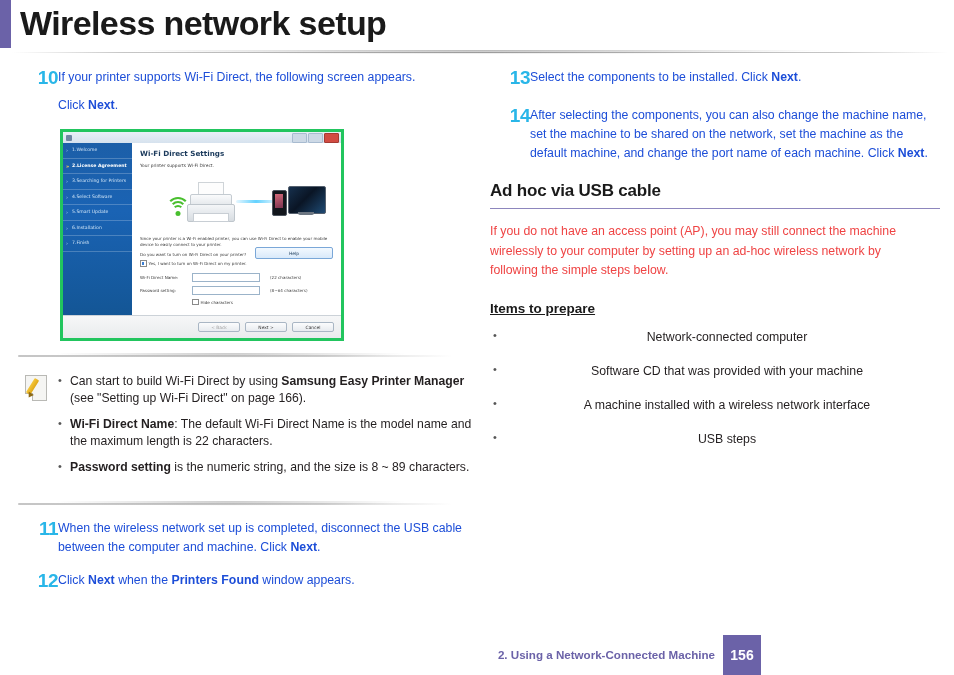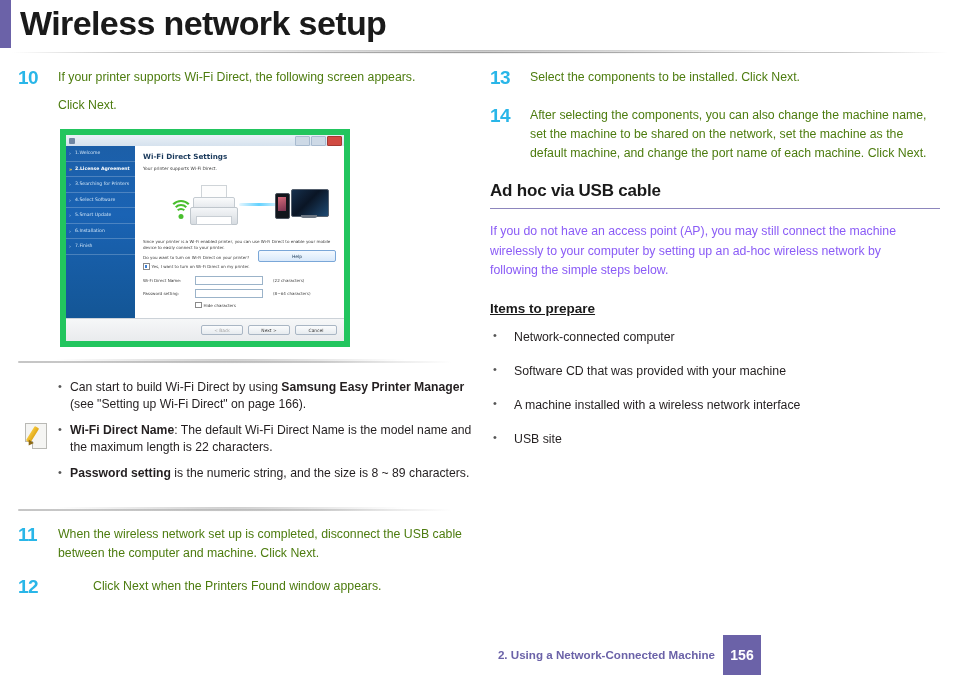--- a/index.html
+++ b/index.html
@@ -32,30 +32,31 @@
   .col-left{position:absolute;left:18px;top:68px;width:462px;}
   .col-right{position:absolute;left:490px;top:68px;width:450px;}
 
   
   .step{position:relative;display:flex;margin-bottom:14px;}
   .step-num{
     flex:0 0 40px;width:40px;
     font-size:19px;font-weight:bold;color:#29b6e8;
     line-height:20px;letter-spacing:-0.5px;
     padding-top:0px;
-  }
-  .step-body{flex:1;font-size:12.3px;line-height:19px;color:#4d7c0f;}
-  .step-body b{font-weight:normal;}
+    text-align:right;
+  }
+  .step-body{flex:1;font-size:12.3px;line-height:19px;color:#1d4ed8;}
+  .step-body b{font-weight:bold;}
   .step-line2{display:block;margin-top:9px;}
 
   
   .shot-wrap{position:relative;margin:6px 0 0 42px;}
   .dialog{
     position:relative;width:278px;height:206px;
-    background:#ffffff;border:6px solid #22c55e;
+    background:#ffffff;border:3px solid #22c55e;
     box-shadow:0 0 0 1px #c9d7e4 inset;
     font-family:"DejaVu Sans",sans-serif;overflow:hidden;
   }
   .dlg-titlebar{
     position:absolute;left:0;top:0;width:100%;height:11px;
     background:linear-gradient(to bottom,#e9f0f7,#d6e2ee);
     border-bottom:1px solid #b9cade;
   }
   .dlg-ico{position:absolute;left:3px;top:2.5px;width:6px;height:6px;background:#6f86a3;border-radius:1px;}
   .dlg-btns{position:absolute;right:2px;top:1px;display:flex;gap:1px;}
@@ -132,39 +133,39 @@
   
   .rule-soft{
     position:relative;width:100%;height:8px;margin:12px 0 10px 0;
     background:radial-gradient(ellipse 220px 5px at 46% 10%, rgba(130,130,130,0.42) 0%, rgba(170,170,170,0.22) 50%, rgba(255,255,255,0) 80%);
   }
   .rule-soft:after{
     content:"";position:absolute;left:0;top:2px;width:94%;height:2px;
     background:linear-gradient(to right, rgba(140,140,140,0.5) 0%, rgba(150,150,150,0.45) 70%, rgba(255,255,255,0) 100%);
     border-radius:2px;
   }
-  .note{display:flex;padding:2px 0 0 4px;align-items:center;}
+  .note{display:flex;padding:2px 0 0 4px;}
   .note-icon{flex:0 0 34px;position:relative;width:28px;height:28px;margin-top:1px;}
   .note-icon .pg{position:absolute;left:3px;top:1px;width:20px;height:24px;background:#f5f5f3;border:1px solid #b9b9b5;}
   .note-icon .fold{position:absolute;left:3px;bottom:1px;width:7px;height:7px;background:#ffffff;border-right:1px solid #b9b9b5;border-top:1px solid #b9b9b5;}
   .note-icon .pen{position:absolute;left:8px;top:4px;width:5px;height:17px;background:linear-gradient(to right,#f4c63a,#e0a818);transform:rotate(32deg);border-radius:1px;}
   .note-icon .nib{position:absolute;left:5px;top:19px;width:0;height:0;border-left:3px solid transparent;border-right:3px solid transparent;border-top:5px solid #8d6a16;transform:rotate(32deg);}
   .note-list{flex:1;margin:0;padding:0;list-style:none;}
   .note-list li{position:relative;padding-left:14px;font-size:12.2px;line-height:17px;margin-bottom:9px;color:#231f20;}
   .note-list li:before{content:"•";position:absolute;left:2px;top:-1px;color:#555;font-size:11px;}
   .note-list li b{font-weight:bold;}
 
   
   .h2{
     font-size:17px;font-weight:bold;color:#1a1a1a;margin:4px 0 0 0;letter-spacing:-0.2px;
   }
   .h2-rule{height:1px;background:#8d86bd;margin:7px 0 13px 0;}
-  .body-p{font-size:12.3px;line-height:19.5px;color:#8b5cf6;margin:0 12px 20px 0;}
+  .body-p{font-size:12.3px;line-height:19.5px;color:#ef4444;margin:0 12px 20px 0;}
   .h3{font-size:13.5px;font-weight:bold;color:#1a1a1a;margin:0 0 12px 0;text-decoration:underline;}
-  .prep-list{margin:0;padding:0;list-style:none;}
+  .prep-list{margin:0;padding:0;list-style:none;text-align:center;}
   .prep-list li{position:relative;padding-left:24px;font-size:12.3px;line-height:18px;margin-bottom:16px;color:#231f20;}
   .prep-list li:before{content:"•";position:absolute;left:3px;top:-2px;color:#555;font-size:11px;}
 
   
   .footer{position:absolute;left:0;bottom:0;width:769px;height:46px;}
   .footer-txt{
     position:absolute;right:54px;bottom:14px;
     font-size:11.6px;font-weight:bold;color:#6b62a8;white-space:nowrap;
   }
   .footer-badge{
@@ -291,21 +292,21 @@
     </div>
     <div class="rule-soft" style="margin-top:16px;"></div>
 
     <div class="step" style="margin-top:6px;">
       <div class="step-num">11</div>
       <div class="step-body">
         <span>When the wireless network set up is completed, disconnect the USB cable between the computer and machine. Click </span><b>Next</b><span>.</span>
       </div>
     </div>
 
-    <div class="step" style="margin-top:14px;gap:35px;">
+    <div class="step" style="margin-top:14px;">
       <div class="step-num">12</div>
       <div class="step-body">
         <span>Click </span><b>Next</b><span> when the </span><b>Printers Found</b><span> window appears.</span>
       </div>
     </div>
 
   </div>
 
   <div class="col-right">
 
@@ -328,21 +329,21 @@
     <div class="h2-rule"></div>
 
     <p class="body-p">If you do not have an access point (AP), you may still connect the machine wirelessly to your computer by setting up an ad-hoc wireless network by following the simple steps below.</p>
 
     <h3 class="h3">Items to prepare</h3>
 
     <ul class="prep-list">
       <li>Network-connected computer</li>
       <li>Software CD that was provided with your machine</li>
       <li>A machine installed with a wireless network interface</li>
-      <li>USB site</li>
+      <li>USB steps</li>
     </ul>
 
   </div>
 
   <div class="footer">
     <div class="footer-txt">2.  Using a Network-Connected Machine</div>
     <div class="footer-badge">156</div>
   </div>
 
 </div>

